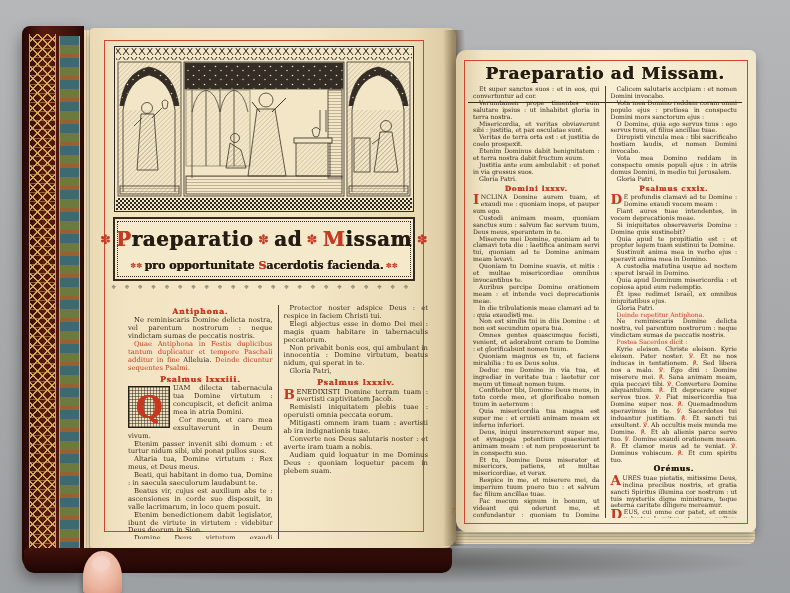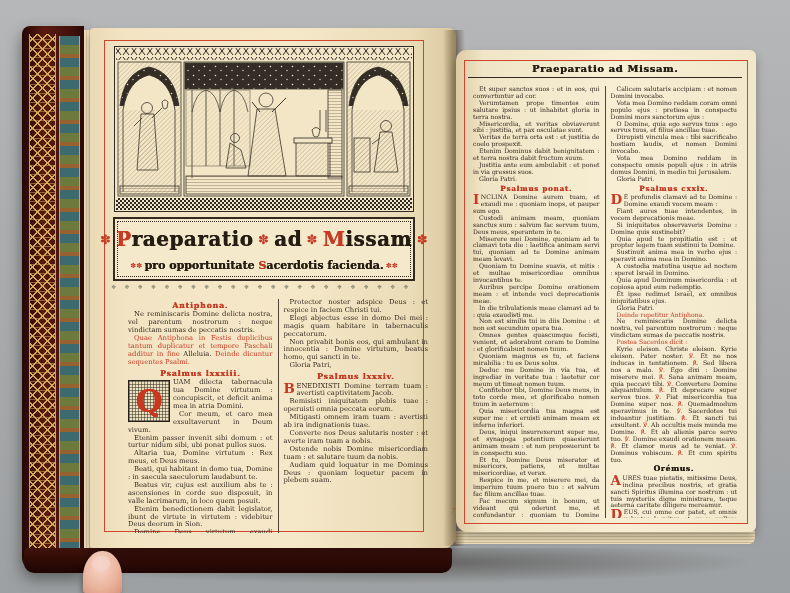--- a/index.html
+++ b/index.html
@@ -55,21 +55,21 @@
   .tb-l1{font-size:20px;font-weight:bold;letter-spacing:.5px;color:#251c13;
     text-shadow:.4px 0 0 #251c13;white-space:nowrap;}
   .tb-l2{font-size:11px;font-weight:bold;color:#251c13;text-shadow:.3px 0 0 #251c13;white-space:nowrap;}
   .tb-l1 .red,.tb-l2 .red{text-shadow:.4px 0 0 #c43a22;}
   .orn{color:#c43a22;font-family:"DejaVu Sans","Liberation Sans",sans-serif;font-weight:normal;
     font-size:.65em;text-shadow:none;vertical-align:.12em;}
   .leafrow{width:306px;margin:2px auto 0;text-align:center;font-size:6px;color:#8b8a72;
     letter-spacing:3px;white-space:nowrap;overflow:hidden;
     font-family:"DejaVu Sans","Liberation Sans",sans-serif;}
   .cols{position:absolute;display:flex;}
-  .pl-cols{left:18px;top:258px;width:310px;height:234px;}
+  .pl-cols{left:18px;top:264px;width:310px;height:234px;}
   .col{flex:1 1 0;padding:0 5px;text-align:justify;color:#342a20;overflow:hidden;}
   .col+.col{border-left:1px solid #4c4134;}
   .pl-cols .col{font-size:6.8px;line-height:7.9px;}
   .para{text-indent:6px;}
   .red{color:#c43a22;}
   .h-red{color:#c43a22;text-align:center;font-weight:bold;letter-spacing:.8px;
     margin:3px 0 1.5px;text-indent:0;font-size:1.15em;text-shadow:.3px 0 0 #c43a22;}
   .h-black{color:#251c13;text-align:center;font-weight:bold;letter-spacing:.6px;
     margin:3px 0 1.5px;text-indent:0;font-size:1.25em;text-shadow:.3px 0 0 #251c13;}
   .cap-para{text-indent:0;}
@@ -78,22 +78,22 @@
   .bigQ{float:left;width:40px;height:40px;border:1.5px solid #26201a;margin:1px 3px 1px 0;
     background-color:#ece0bd;
     background-image:repeating-linear-gradient(0deg,rgba(45,38,30,.5) 0 .7px,transparent .7px 3px),
       repeating-linear-gradient(90deg,rgba(45,38,30,.5) 0 .7px,transparent .7px 3px);
     display:flex;align-items:center;justify-content:center;}
   .bigQ span{color:#c8371f;font-size:31px;font-weight:bold;line-height:1;
     text-shadow:.5px 0 0 #c8371f;}
   
   .pr-frame{position:absolute;left:8px;top:10px;width:282px;height:462px;border:1.5px solid #cf4630;}
   .pr-head{position:absolute;left:12px;top:13px;width:274px;text-align:center;font-weight:bold;
-    font-size:10px;color:#251c13;letter-spacing:.6px;text-shadow:.4px 0 0 #251c13;
-    border-bottom:1px solid #352a20;padding-bottom:3px;}
+    font-size:17px;color:#251c13;letter-spacing:.6px;text-shadow:.4px 0 0 #251c13;
+    border-bottom:1px solid #352a20;padding-bottom:19px;}
   .pr-cols{left:12px;top:36px;width:274px;height:432px;}
   .pr-cols .col{font-size:6.15px;line-height:6.9px;}
   .vr{color:#c43a22;font-family:"DejaVu Sans","Liberation Sans",sans-serif;font-size:.95em;}
   .folio{position:absolute;left:-14px;bottom:8px;font-size:7px;color:#a0522d;
     font-style:italic;opacity:.8;}
 </style>
 </head>
 <body>
 
 <div class="stage">
@@ -206,28 +206,27 @@
             <div class="para">Etenim passer invenit sibi domum : et turtur nidum sibi, ubi ponat pullos suos.</div>
             <div class="para">Altaria tua, Domine virtutum : Rex meus, et Deus meus.</div>
             <div class="para">Beati, qui habitant in domo tua, Domine : in saecula saeculorum laudabunt te.</div>
             <div class="para">Beatus vir, cujus est auxilium abs te : ascensiones in corde suo disposuit, in valle lacrimarum, in loco quem posuit.</div>
             <div class="para">Etenim benedictionem dabit legislator, ibunt de virtute in virtutem : videbitur Deus deorum in Sion.</div>
             <div class="para">Domine Deus virtutum exaudi orationem meam : auribus percipe Deus Jacob.</div>
           </div>
         <div class="col">
             <div class="para">Protector noster adspice Deus : et respice in faciem Christi tui.</div>
             <div class="para">Elegi abjectus esse in domo Dei mei : magis quam habitare in tabernaculis peccatorum.</div>
-            <div class="para">Non privabit bonis eos, qui ambulant in innocentia : Domine virtutum, beatus homo, qui sancti in te.</div>
+            <div class="para">Non privabit bonis eos, qui ambulant in innocentia : Domine virtutum, beatus nidum, qui sperat in te.</div>
             <div class="para">Gloria Patri,</div>
             <div class="h-red">Psalmus lxxxiv.</div>
             <div class="para cap-para"><span class="dropcap">B</span>ENEDIXISTI Domine terram tuam : avertisti captivitatem Jacob.</div>
             <div class="para">Remisisti iniquitatem plebis tuae : operuisti omnia peccata eorum.</div>
             <div class="para">Mitigasti omnem iram tuam : avertisti ab ira indignationis tuae.</div>
             <div class="para">Converte nos Deus salutaris noster : et averte iram tuam a nobis.</div>
-            <div class="para">Ostende nobis Domine misericordiam tuam : et salutare tuum da nobis.</div>
             <div class="para">Audiam quid loquatur in me Dominus Deus : quoniam loquetur pacem in plebem suam.</div>
           </div>
       </div>
     </div>
   </div>
 
   <div class="gutter"></div>
 
   <div class="page-right">
     <div class="pr-frame">
@@ -236,21 +235,21 @@
     <div class="pr-head">Praeparatio ad Missam.</div>
     <div class="cols pr-cols">
       <div class="col">
           <div class="para">Et super sanctos suos : et in eos, qui convertuntur ad cor.</div>
           <div class="para">Verumtamen prope timentes eum salutare ipsius : ut inhabitet gloria in terra nostra.</div>
           <div class="para">Misericordia, et veritas obviaverunt sibi : justitia, et pax osculatae sunt.</div>
           <div class="para">Veritas de terra orta est : et justitia de coelo prospexit.</div>
           <div class="para">Etenim Dominus dabit benignitatem : et terra nostra dabit fructum suum.</div>
           <div class="para">Justitia ante eum ambulabit : et ponet in via gressus suos.</div>
           <div class="para">Gloria Patri.</div>
-          <div class="h-red">Psalmus ponat.</div>
+          <div class="h-red">Domini lxxxv.</div>
           <div class="para cap-para"><span class="dropcap">I</span>NCLINA Domine aurem tuam, et exaudi me : quoniam inops, et pauper sum ego.</div>
           <div class="para">Custodi animam meam, quoniam sanctus sum : salvum fac servum tuum, Deus meus, sperantem in te.</div>
           <div class="para">Miserere mei Domine, quoniam ad te clamavi tota die : laetifica animam servi tui, quoniam ad te Domine animam meam levavi.</div>
           <div class="para">Quoniam tu Domine suavis, et mitis : et multae misericordiae omnibus invocantibus te.</div>
           <div class="para">Auribus percipe Domine orationem meam : et intende voci deprecationis meae.</div>
           <div class="para">In die tribulationis meae clamavi ad te : quia exaudisti me.</div>
           <div class="para">Non est similis tui in diis Domine : et non est secundum opera tua.</div>
           <div class="para">Omnes gentes quascumque fecisti, venient, et adorabunt coram te Domine : et glorificabunt nomen tuum.</div>
           <div class="para">Quoniam magnus es tu, et faciens mirabilia : tu es Deus solus.</div>
           <div class="para">Deduc me Domine in via tua, et ingrediar in veritate tua : laetetur cor meum ut timeat nomen tuum.</div>

